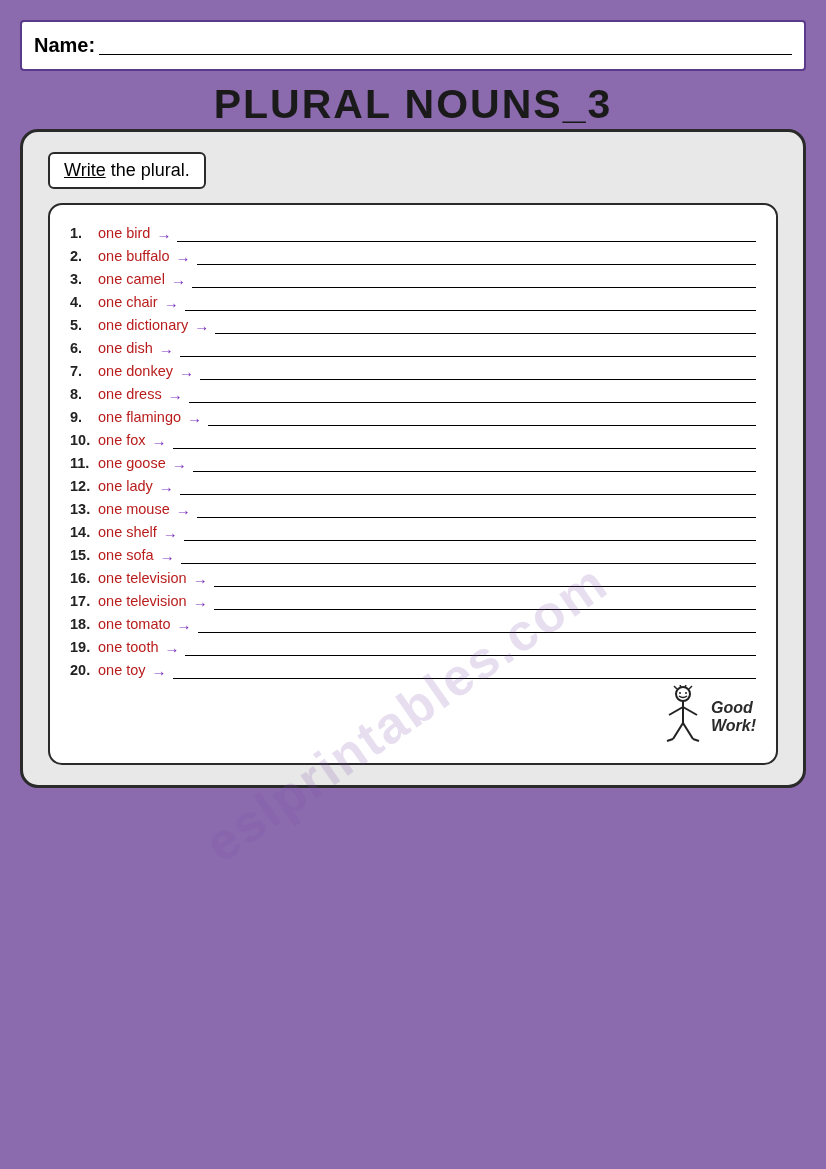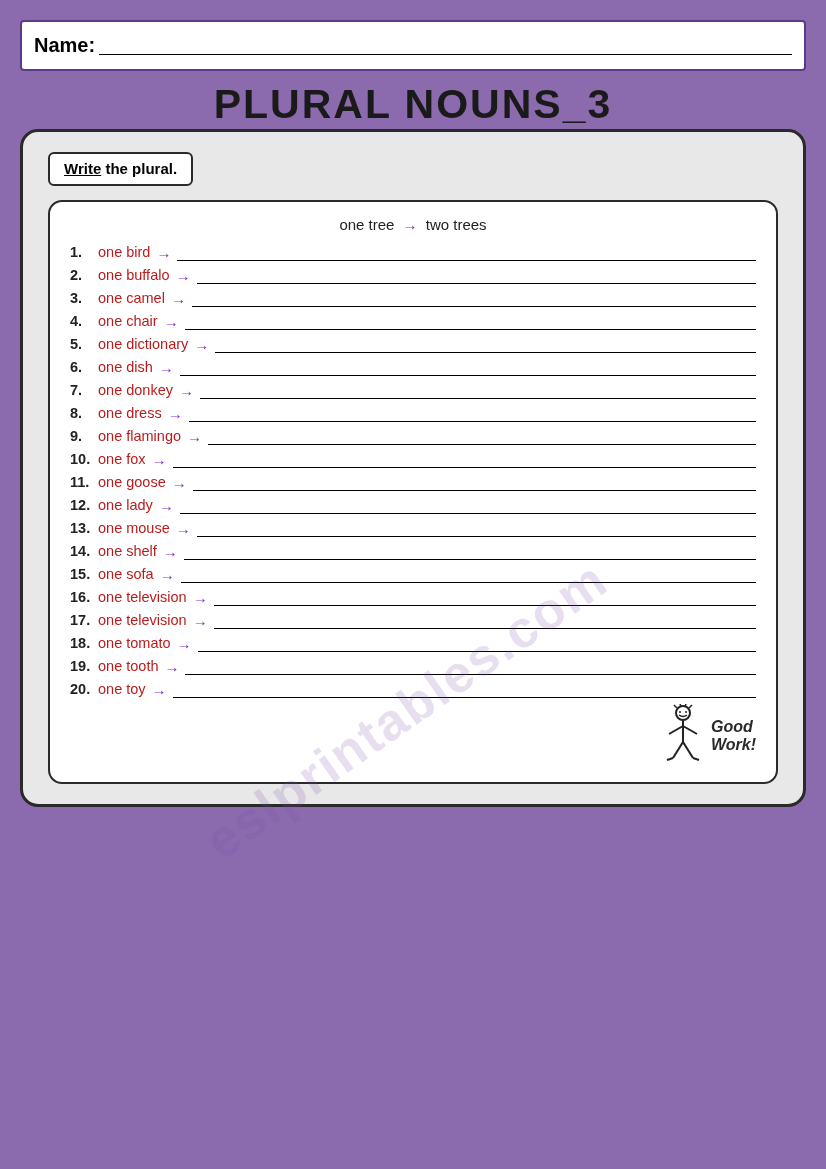--- a/index.html
+++ b/index.html
@@ -53,22 +53,22 @@
     }
     .instruction-box {
       border: 2.5px solid #2a2a2a;
       border-radius: 6px;
       display: inline-block;
       padding: 6px 14px;
       margin-bottom: 14px;
       background: white;
     }
     .instruction-box span {
-      font-size: 15px;
-      font-weight: bold;
+      font-size: 18px;
+      font-weight: normal;
     }
     .instruction-box span.underline {
       text-decoration: underline;
     }
     .inner-box {
       background: white;
       border: 2.5px solid #2a2a2a;
       border-radius: 14px;
       padding: 14px 20px 14px 20px;
     }
@@ -177,25 +177,20 @@
     </span>
   </div>
 
   
   <div class="inner-box-container">
 
     <div class="watermark">eslprintables.com</div>
 
     <div class="inner-box">
 
-      <div class="example-row">
-        <span>one tree</span>
-        <span class="arrow">→</span>
-        <span>two trees</span>
-      </div>
 
       <div id="rows-container">
           <div class="exercise-row">
             <span class="row-num">1.</span>
             <span class="row-text">one bird</span>
             <span class="row-arrow">→</span>
             <div class="answer-line"></div>
           </div>
           <div class="exercise-row">
             <span class="row-num">2.</span>

